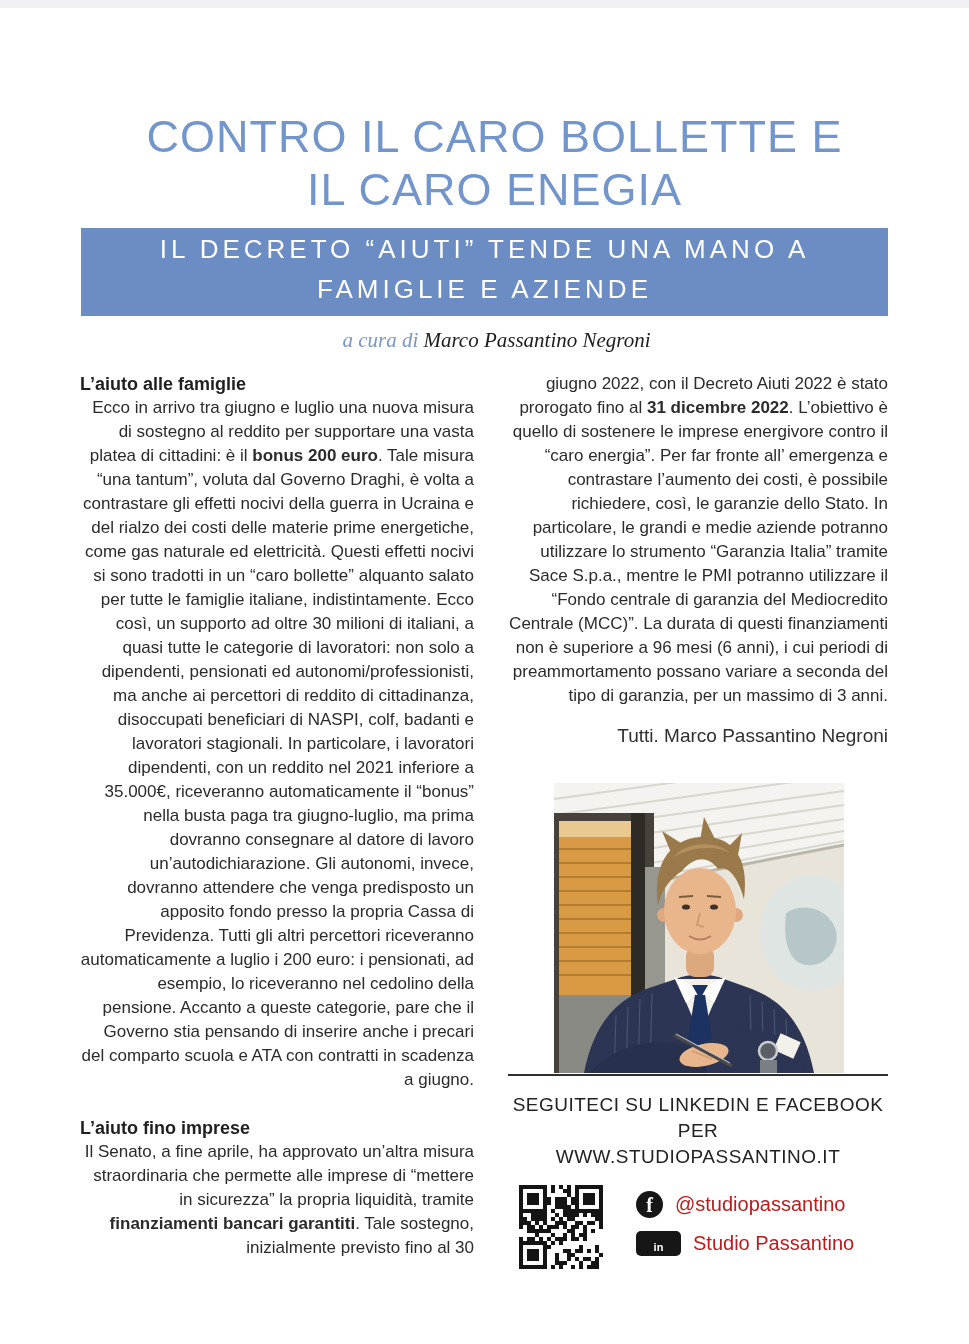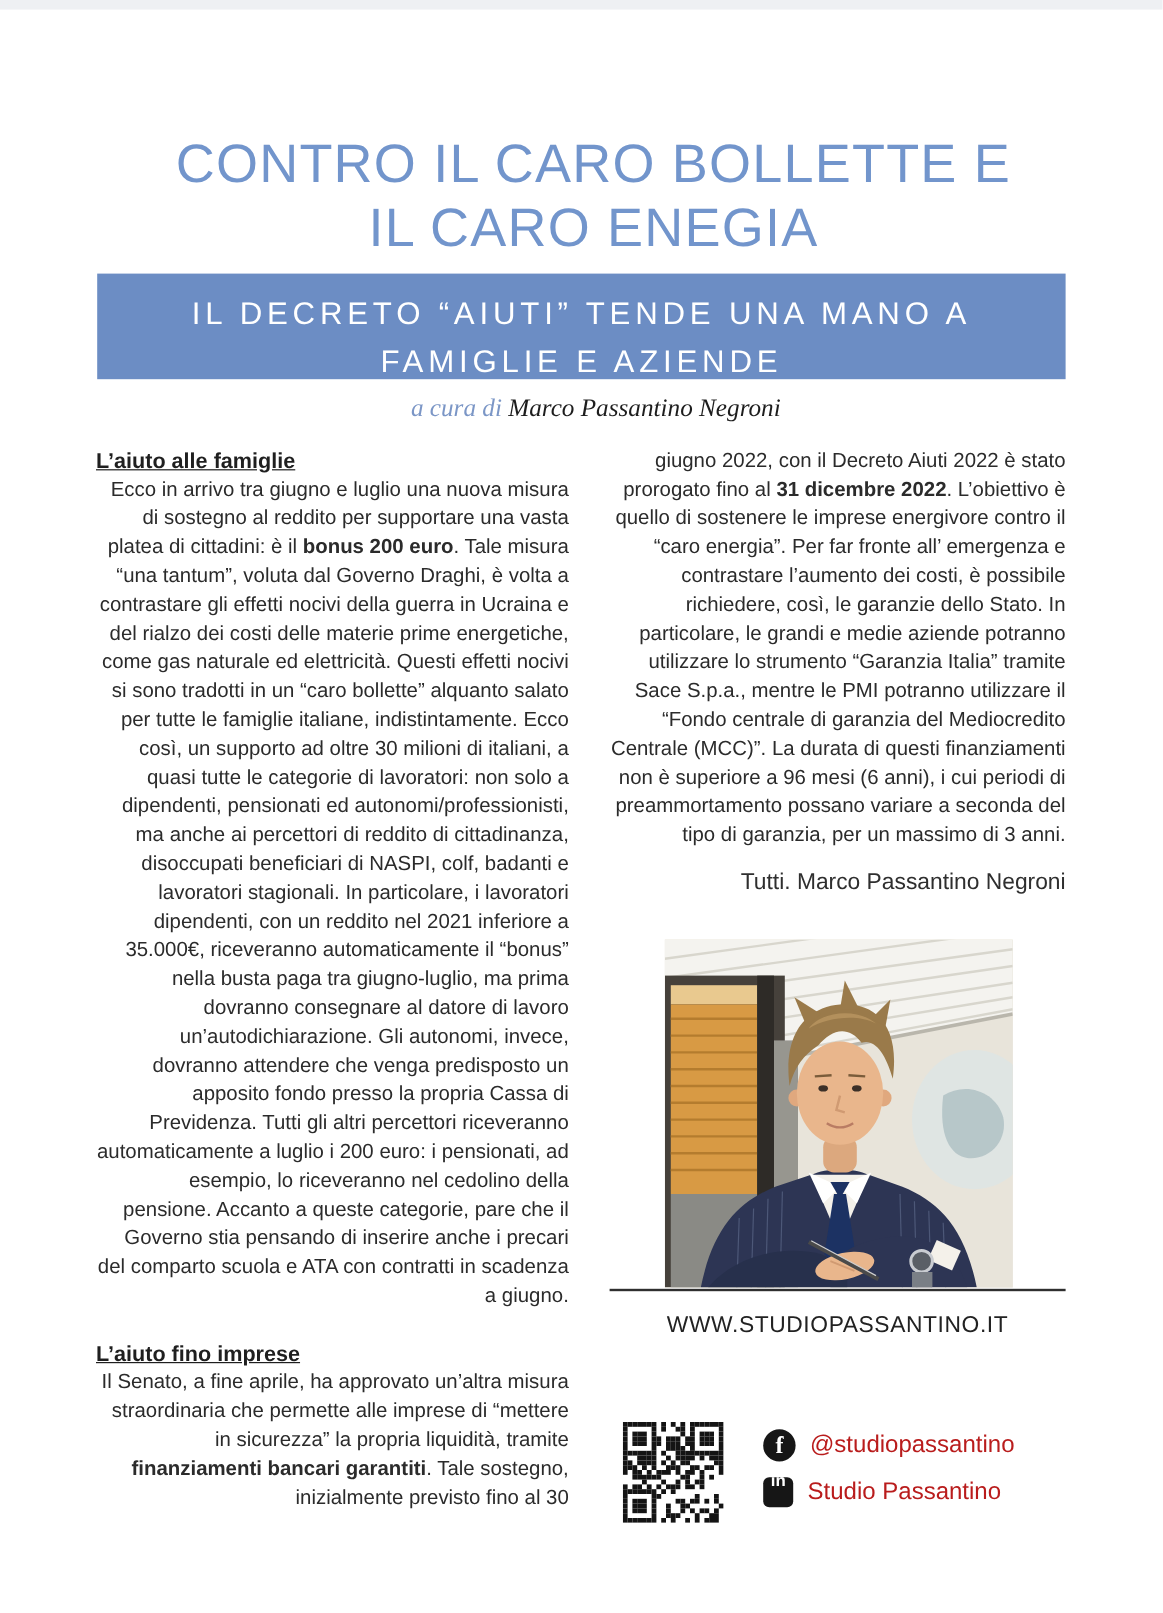--- a/index.html
+++ b/index.html
@@ -46,21 +46,21 @@
   .subtitle-banner {
     position: absolute; left: 81px; top: 228px;
     width: 807px; height: 88px;
     background: #6c8dc4;
     color: #ffffff;
     text-align: center;
     font-weight: 300;
     font-size: 26px;
     letter-spacing: 4px;
     line-height: 40px;
-    padding-top: 13px;
+    padding-top: 1px;
   }
   .byline {
     position: absolute; left: 12px; top: 328px;
     width: 100%;
     text-align: center;
     font-family: "Liberation Serif", serif;
     font-style: italic;
     font-size: 21px;
     color: #1d1d1d;
   }
@@ -69,21 +69,20 @@
     position: absolute; top: 372px;
     font-size: 17px;
     line-height: 24px;
     color: #2b2b2b;
   }
   .col-left  { left: 80px;  width: 394px; }
   .col-right { left: 508px; width: 380px; }
   .section-heading {
     font-size: 18px;
     font-weight: bold;
-    text-decoration: underline;
     color: #1f1f1f;
     line-height: 24px;
   }
   .para { margin-bottom: 0; text-align: right; }
   .gap { height: 24px; }
   .signature {
     margin-top: 16px;
     text-align: right;
     font-size: 19px;
     color: #2f2f2f;
@@ -122,25 +121,25 @@
   .social-row { display: flex; align-items: center; gap: 12px; }
   .fb-icon {
     width: 27px; height: 27px; border-radius: 50%;
     background: #161616; color: #ffffff;
     font-family: "Liberation Serif", serif;
     font-weight: bold; font-size: 20px;
     display: flex; align-items: center; justify-content: center;
     line-height: 1;
   }
   .li-icon {
-    width: 25px; height: 25px; border-radius: 5px;
+    width: 45px; height: 25px; border-radius: 5px;
     background: #161616; color: #ffffff;
-    font-weight: bold; font-size: 14px;
+    font-weight: bold; font-size: 11px;
     display: flex; align-items: flex-end; justify-content: center;
-    padding-bottom: 15px;
+    padding-bottom: 3px;
   }
   .social-handle { font-size: 20px; color: #b91c1c; }
 </style>
 </head>
 <body>
 
 <div class="page">
 
   <div class="top-strip"></div>
 
@@ -259,20 +258,21 @@
 
       <rect x="222" y="254" width="22" height="18" fill="#f4f1ea" transform="rotate(24 233 263)"></rect>
       <circle cx="214" cy="268" r="9" fill="#5a5f66" stroke="#c9ccd1" stroke-width="2.5"></circle>
       <rect x="206" y="277" width="17" height="13" fill="#7a7f86"></rect>
     </svg>
   </div>
 
   <div class="photo-divider"></div>
 
   <div class="follow-block">
+    <div>SEGUITECI SU LINKEDIN E FACEBOOK PER</div>
     <div>WWW.STUDIOPASSANTINO.IT</div>
   </div>
 
   <div class="qr-row">
     <div class="qr-box"><svg width="84" height="84">
           <rect x="0" y="0" width="4" height="4" fill="#141414"></rect>
           <rect x="4" y="0" width="4" height="4" fill="#141414"></rect>
           <rect x="8" y="0" width="4" height="4" fill="#141414"></rect>
           <rect x="12" y="0" width="4" height="4" fill="#141414"></rect>
           <rect x="16" y="0" width="4" height="4" fill="#141414"></rect>

